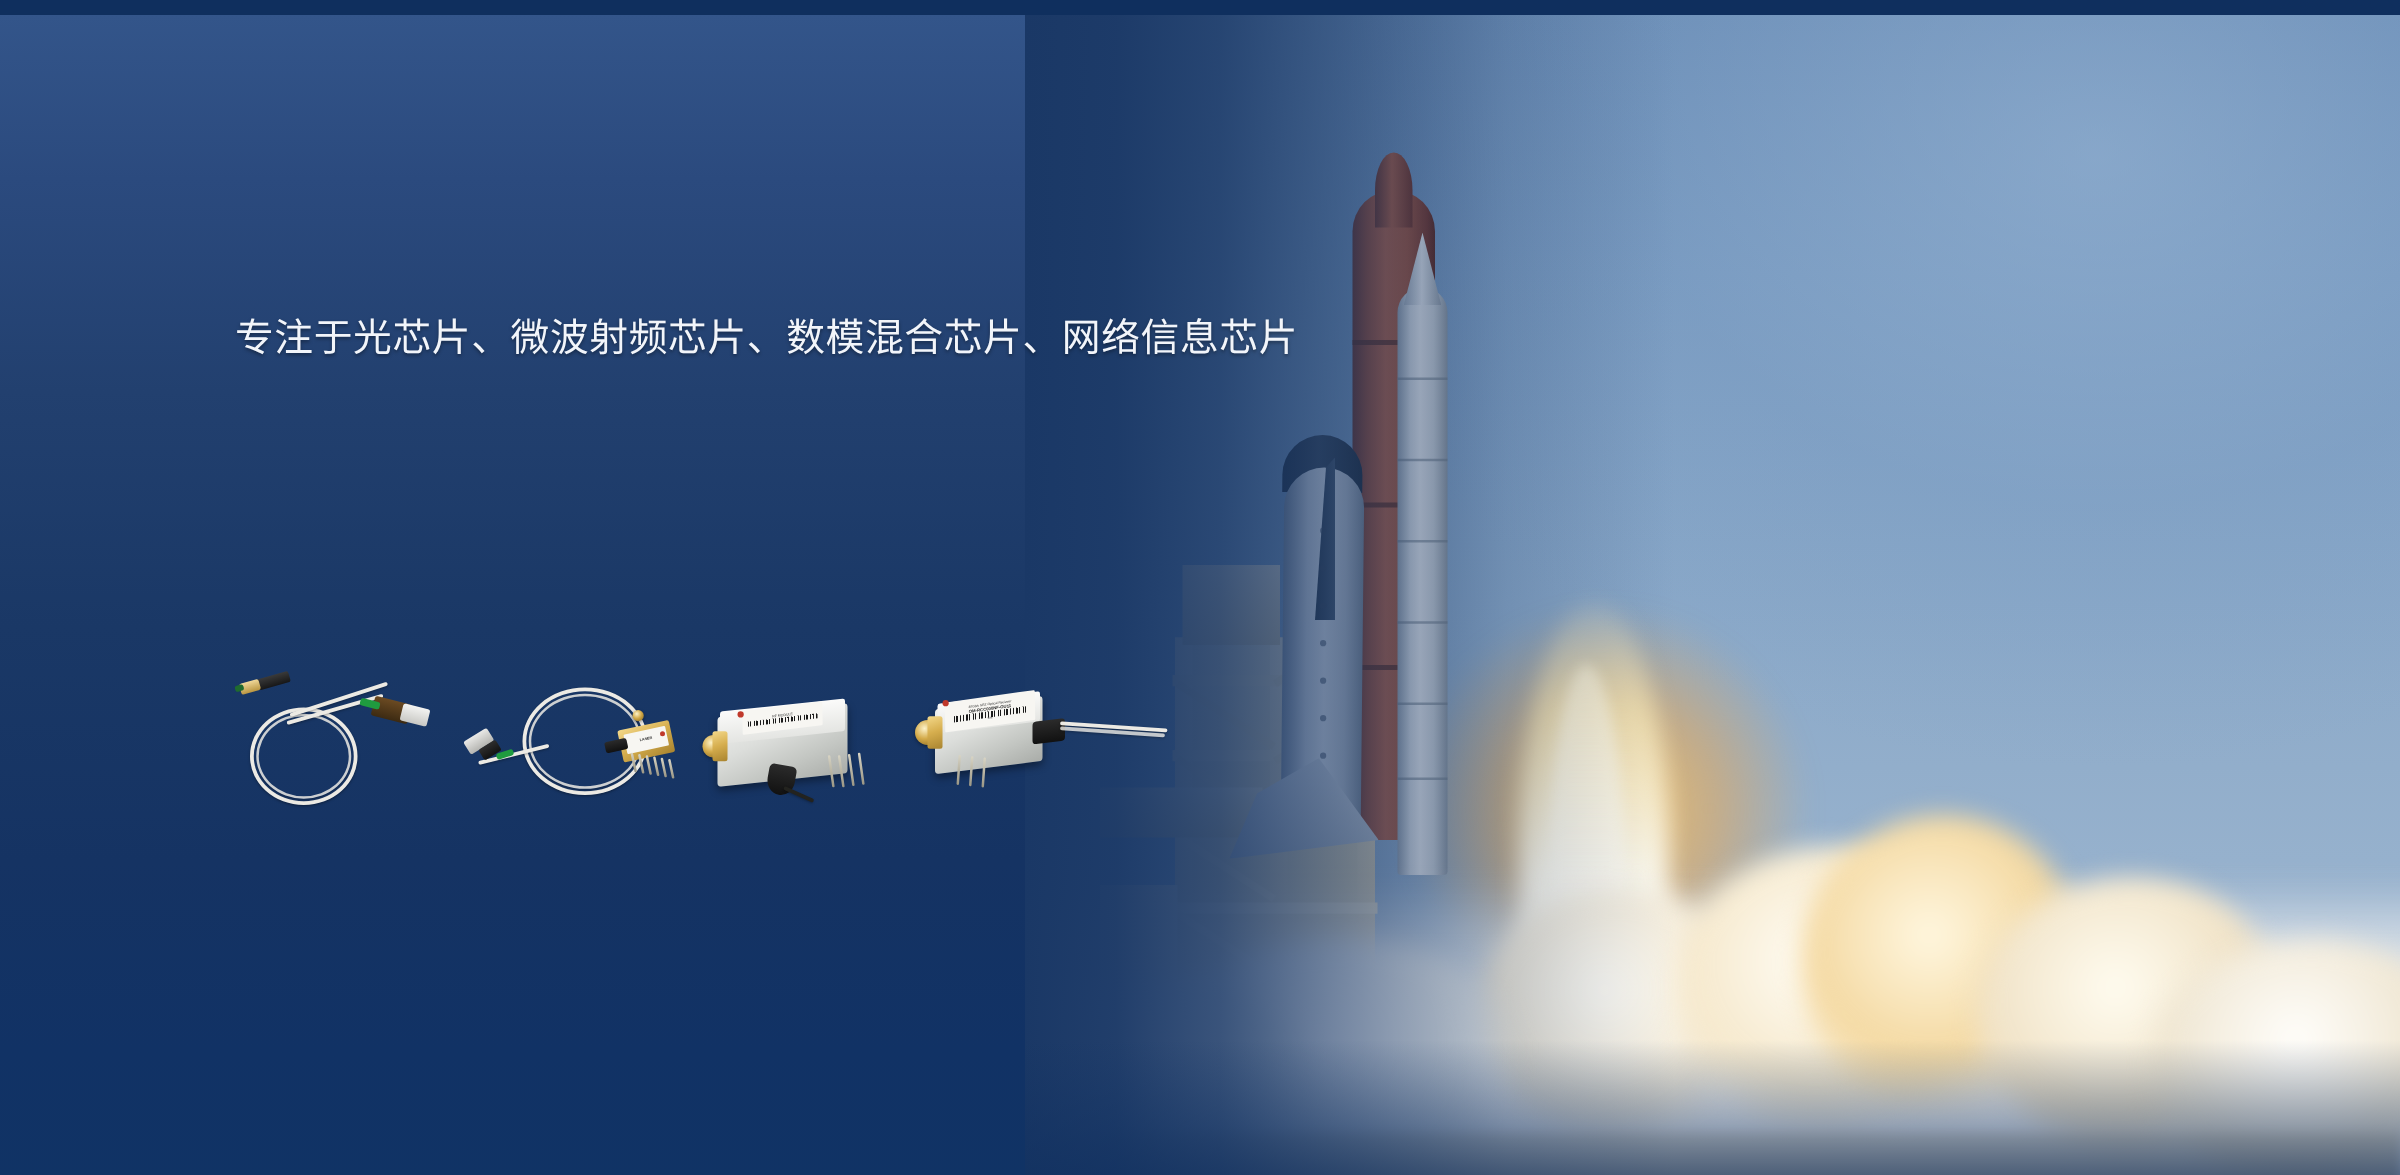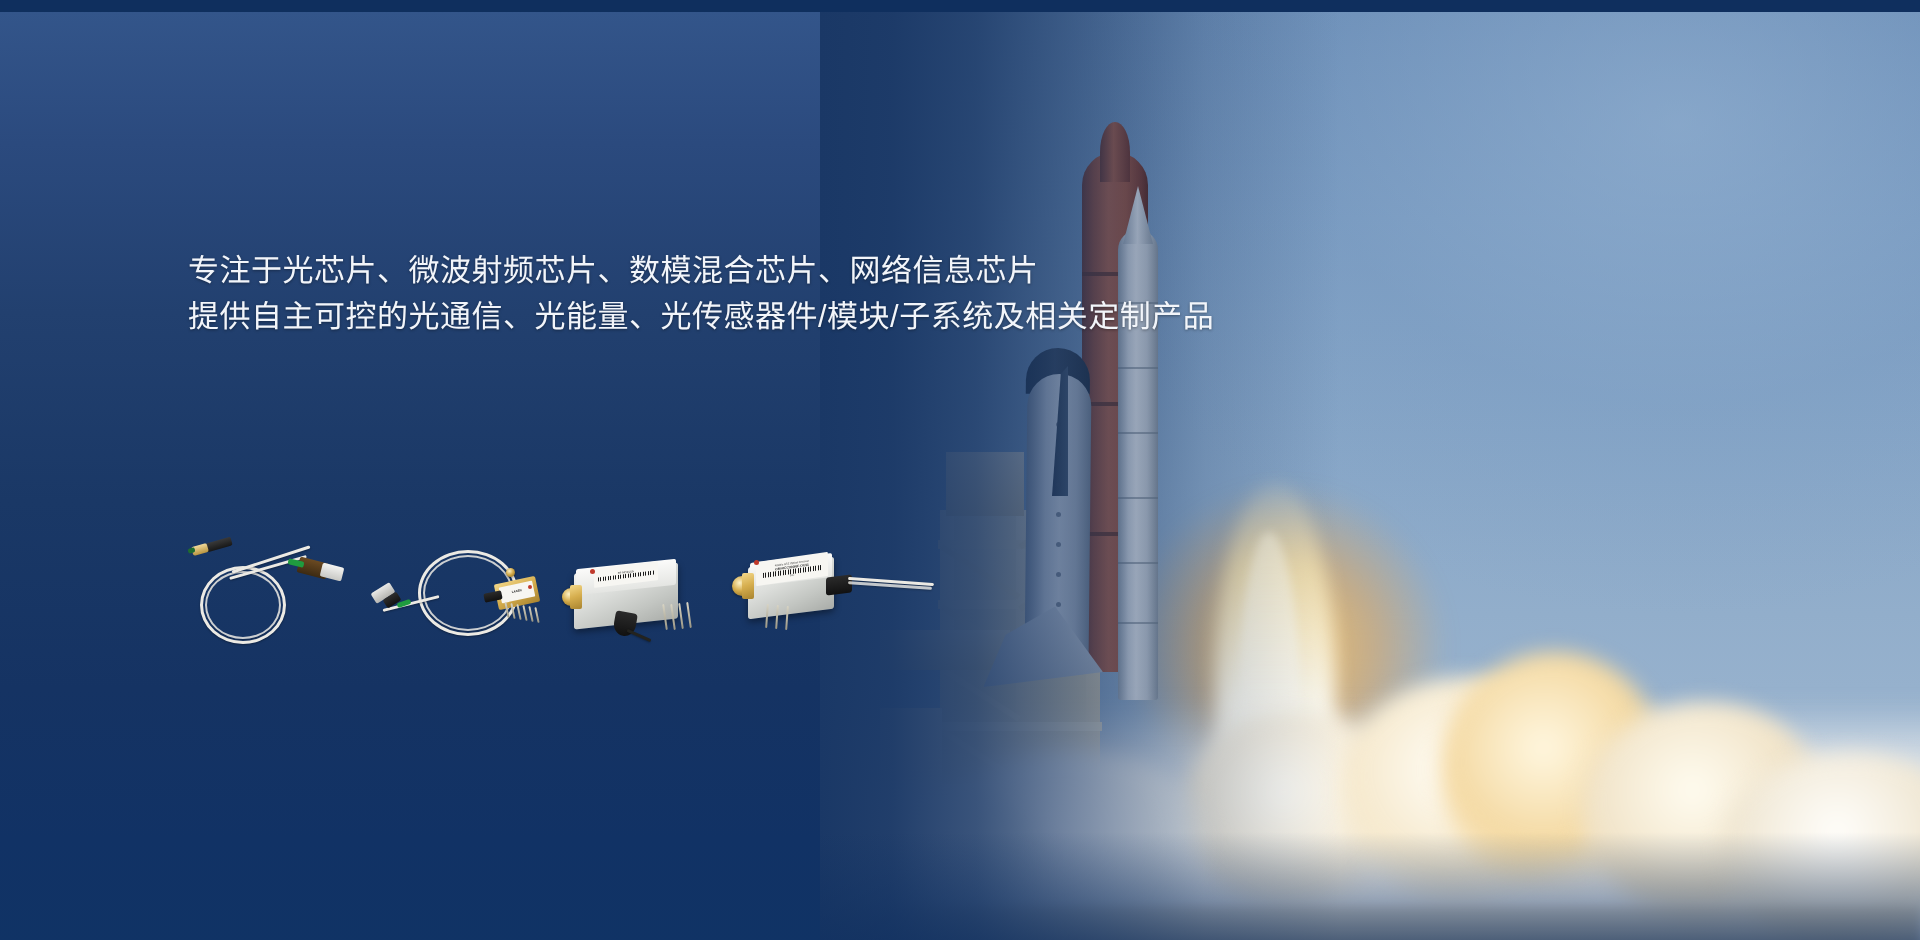--- a/index.html
+++ b/index.html
@@ -291,21 +291,20 @@
 
     <div class="smoke-base"></div>
     <div class="ground"></div>
 
     <div class="photo-fade"></div>
     <div class="photo-fade-bottom"></div>
   </div>
 
   <div class="copy">
     <div class="line">专注于光芯片、微波射频芯片、数模混合芯片、网络信息芯片</div>
-    <div class="line">提供自主可控的光通信、光能量、光传感器件/模块/子系统及相关定制产品</div>
   </div>
 
   <div class="products">
 
     <div class="prod" style="left:0px;top:0px;width:180px;height:120px;">
       <div class="coil" style="left:12px;top:30px;width:86px;height:78px;"></div>
       <div class="coil" style="left:17px;top:35px;width:76px;height:68px;border-width:2px;opacity:.85"></div>
       <div class="fiber" style="left:42px;top:22px;width:82px;transform:rotate(-18deg);"></div>
       <div class="fiber" style="left:40px;top:30px;width:80px;transform:rotate(-16deg);"></div>
       <div class="conn-body" style="left:18px;top:4px;width:26px;height:9px;background:linear-gradient(180deg,#3a3a3a,#171717);transform:rotate(-16deg)"></div>

